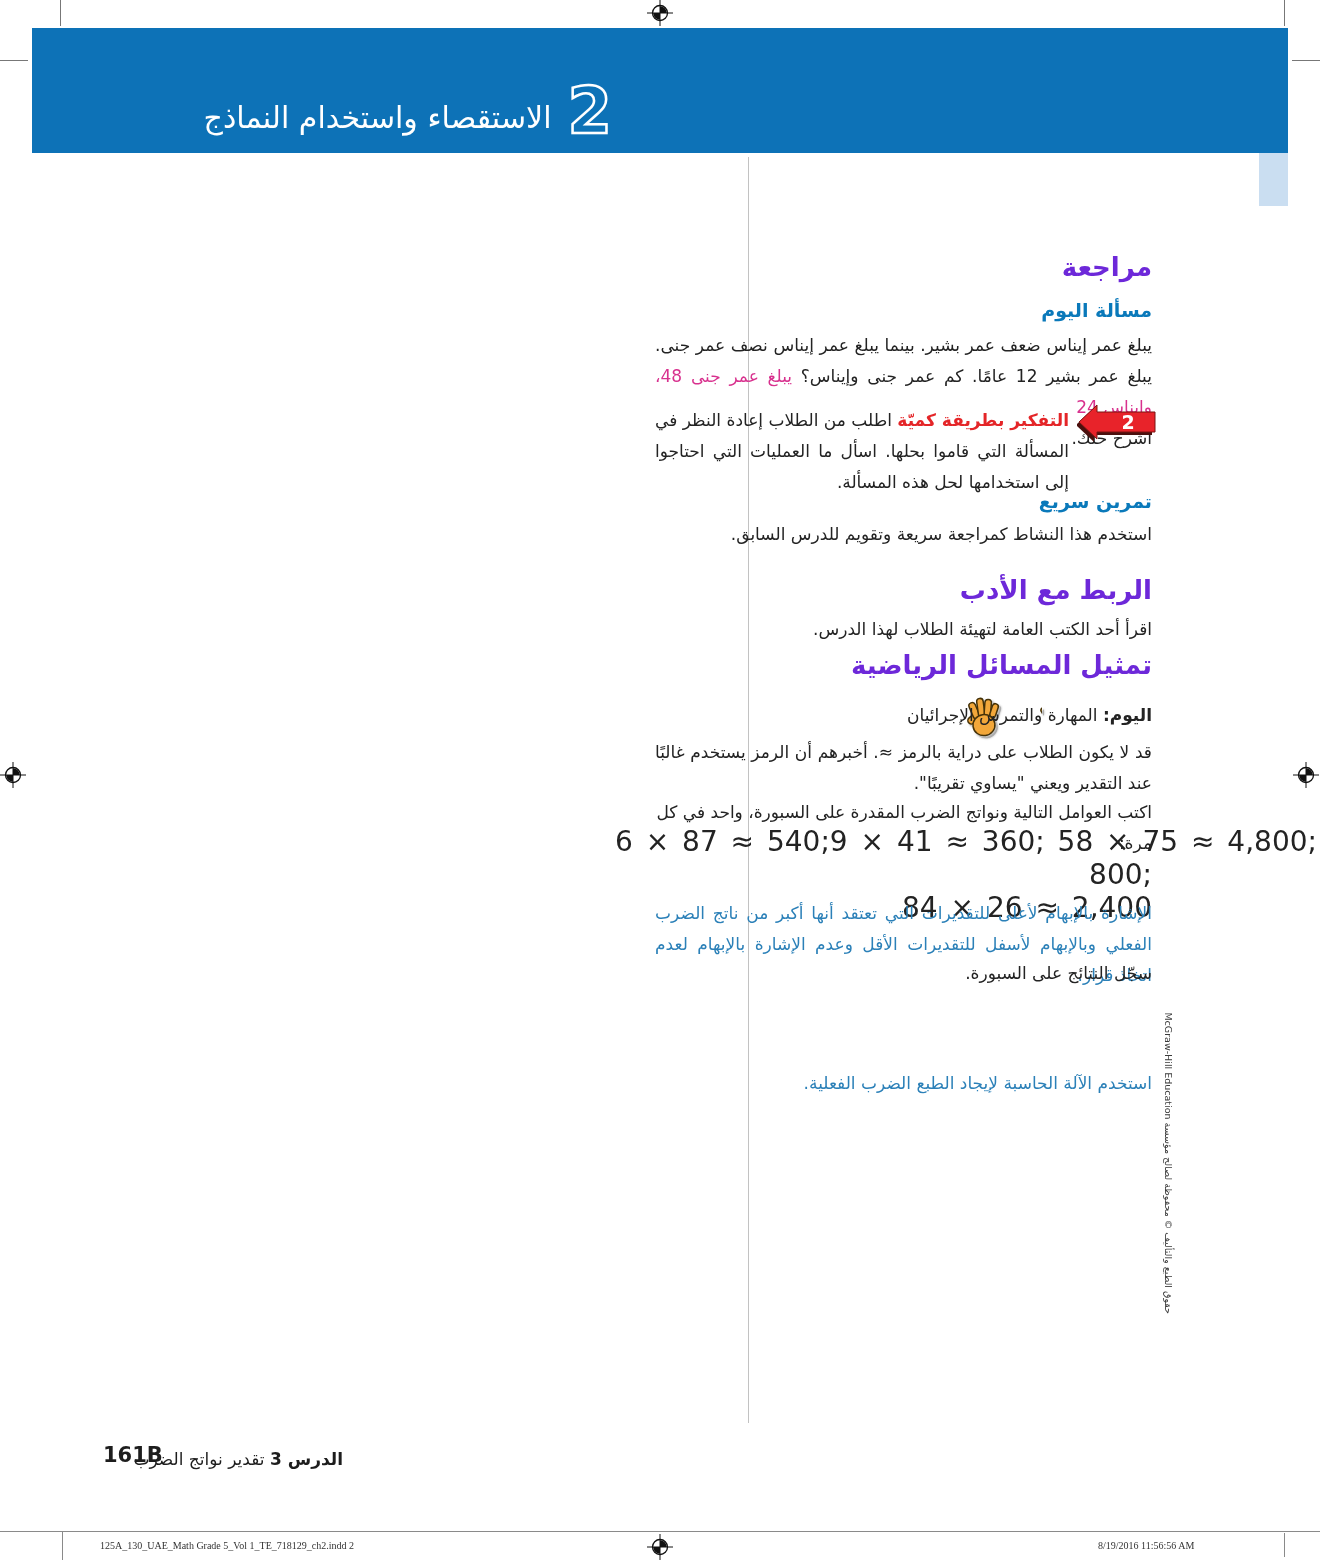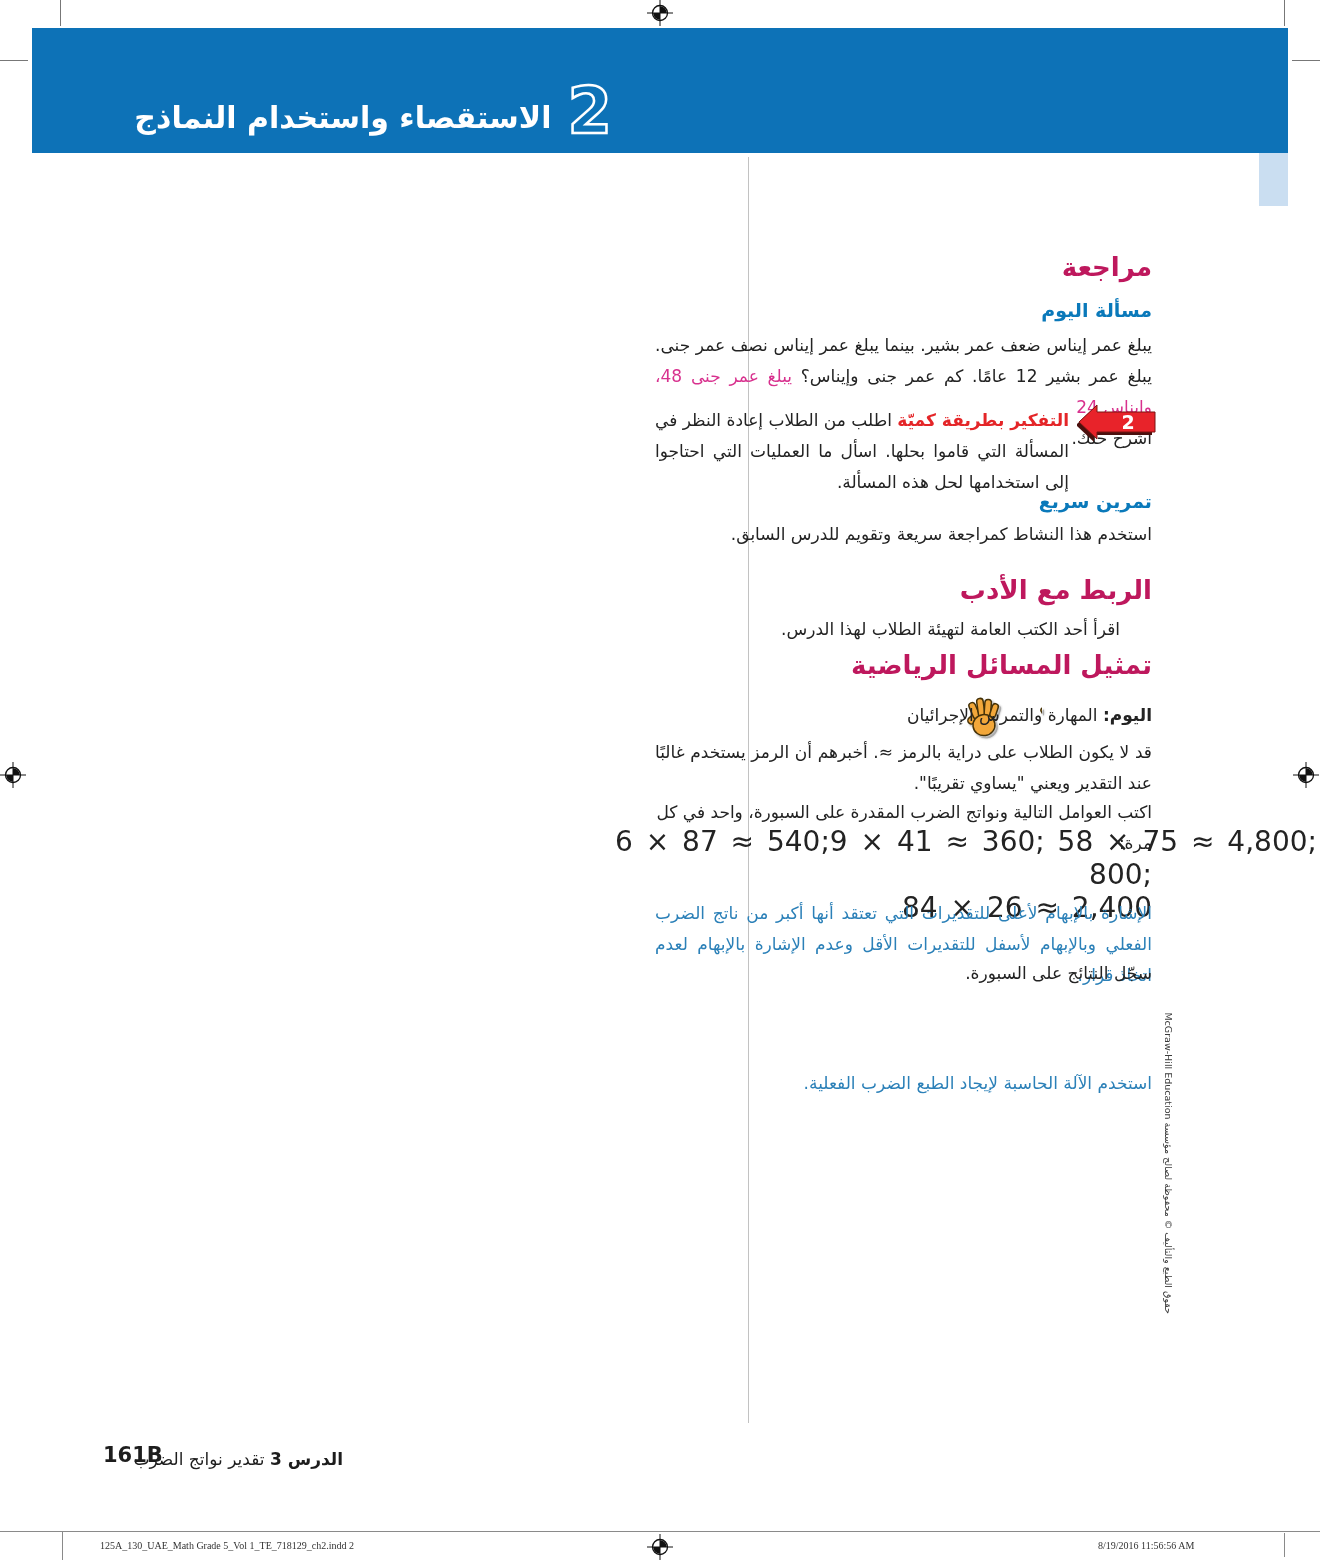--- a/index.html
+++ b/index.html
@@ -7,26 +7,26 @@
         font-family:"DejaVu Sans",sans-serif;color:#222;}
   
   .cropline{position:absolute;background:#777;}
   .regmark{position:absolute;width:26px;height:26px;}
   
   .band{position:absolute;left:32px;top:28px;width:1256px;height:125px;background:#0d72b7;}
   .band-inner{position:absolute;right:676px;bottom:14px;display:flex;direction:rtl;
               align-items:flex-end;gap:16px;white-space:nowrap;}
   .band-num{font-size:64px;line-height:56px;font-weight:bold;color:transparent;
             -webkit-text-stroke:2.5px #ffffff;letter-spacing:0;}
-  .band-title{font-size:30px;font-weight:bold;color:#ffffff;padding-bottom:4px;}
+  .band-title{font-size:30px;font-weight:normal;color:#ffffff;padding-bottom:4px;}
   .tab{position:absolute;left:1259px;top:153px;width:29px;height:53px;background:#cadef1;}
   .coldivider{position:absolute;left:748px;top:157px;width:1px;height:1266px;background:#c2c2c2;}
   
   .col{position:absolute;direction:rtl;}
-  .h-big{font-size:26px;font-weight:bold;color:#be185d;white-space:nowrap;}
+  .h-big{font-size:26px;font-weight:bold;color:#6d28d9;white-space:nowrap;}
   .h-small{font-size:19px;font-weight:bold;color:#0a79ba;white-space:nowrap;}
   .body-text{font-size:17px;line-height:31px;color:#232323;}
   .just{text-align:justify;text-justify:inter-word;}
   .pink{color:#d8318e;}
   .bluebody{color:#2b80b8;}
   .redbold{color:#e42528;font-weight:bold;}
   .right{}
   .nowrap{white-space:nowrap;}
   .quant{width:414px;position:relative;}
   .arrowbadge{position:absolute;right:-92px;top:-3px;}
@@ -123,21 +123,21 @@
         <text x="51" y="27" text-anchor="middle" font-size="19" font-weight="bold" fill="#ffffff" font-family="DejaVu Sans, sans-serif">2</text>
       </svg>
     </span>
     <span class="redbold">التفكير بطريقة كميّة</span><span> اطلب من الطلاب إعادة النظر في المسألة التي قاموا بحلها. اسأل ما العمليات التي احتاجوا إلى استخدامها لحل هذه المسألة.</span>
   </div>
 
   <div class="col h-small" style="right:168px;top:490px;">تمرين سريع</div>
   <div class="col body-text right" style="left:655px;top:519px;width:497px;">استخدم هذا النشاط كمراجعة سريعة وتقويم للدرس السابق.</div>
 
   <div class="col h-big" style="right:168px;top:575px;">الربط مع الأدب</div>
-  <div class="col body-text right" style="left:623px;top:614px;width:497px;">اقرأ أحد الكتب العامة لتهيئة الطلاب لهذا الدرس.</div>
+  <div class="col body-text right" style="left:655px;top:614px;width:497px;">اقرأ أحد الكتب العامة لتهيئة الطلاب لهذا الدرس.</div>
 
   <div class="col model-head" style="right:168px;top:650px;">
     <span class="h-big">تمثيل المسائل الرياضية</span>
     <span class="hands">
       <svg width="80" height="48" viewBox="0 0 80 48">
         <g stroke="#453208" stroke-width="1.5" fill="#f2a73a">
           <g transform="translate(2,2) rotate(-8 20 24)">
             <rect x="3" y="20" width="13" height="7" rx="3.5" transform="rotate(-32 9 23)"></rect>
             <rect x="8" y="7" width="6.5" height="17" rx="3.2" transform="rotate(-15 11 15)"></rect>
             <rect x="15" y="4" width="6.5" height="19" rx="3.2"></rect>

